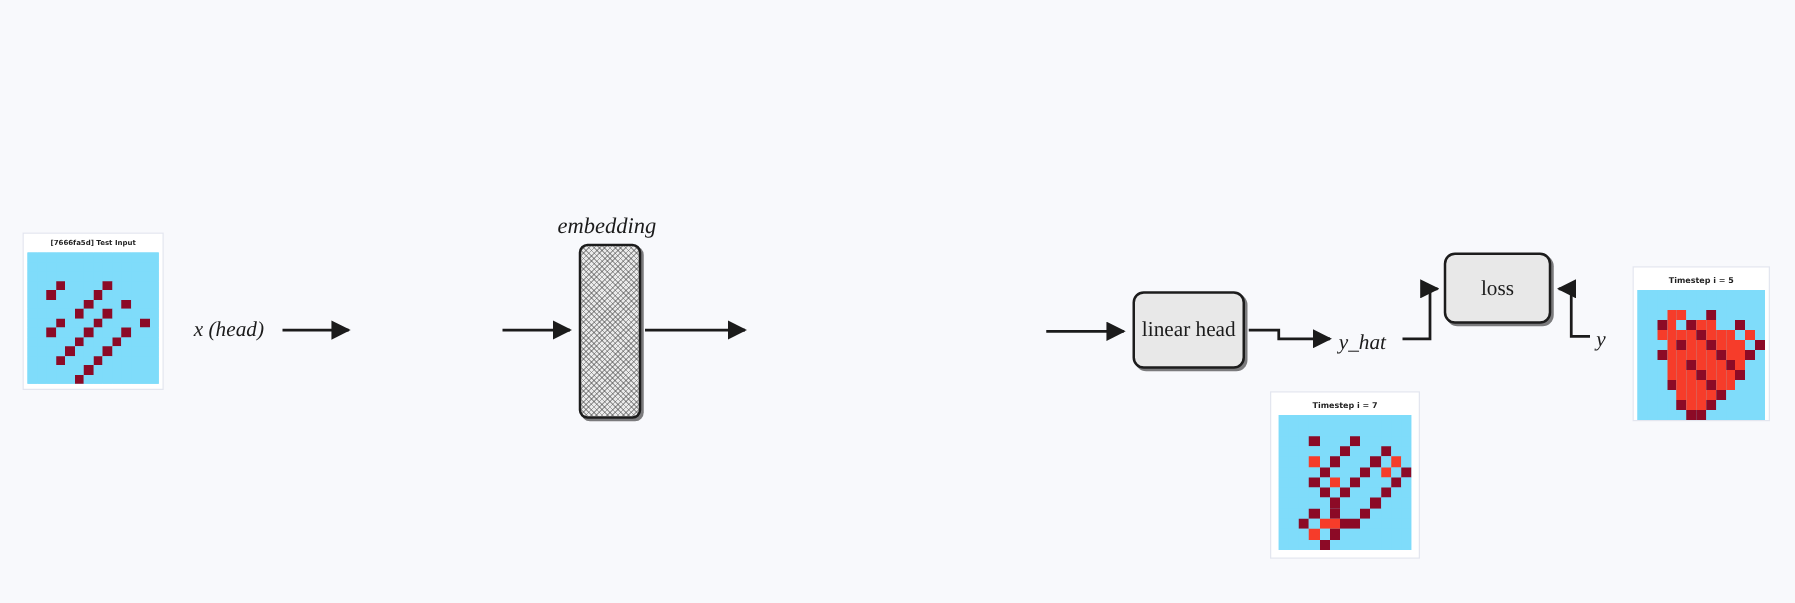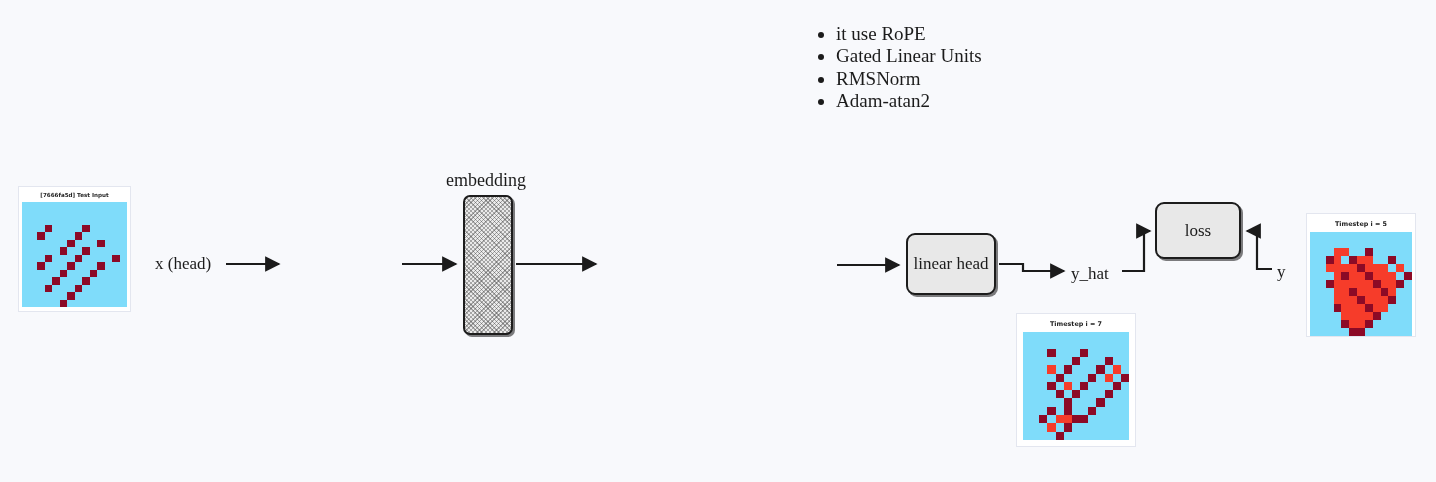--- a/index.html
+++ b/index.html
@@ -145,45 +145,40 @@
     width: 86px; height: 57px;
     font-size: 17px;
   }
 
   
   .flow-label {
     position: absolute;
     color: #1b1b1b;
     font-size: 17px;
     white-space: nowrap;
+    font-style: italic;
   }
   #label-embedding { left: 446px; top: 170px; font-size: 18px; }
   #label-x-input   { left: 155px; top: 254px; }
   #label-y-hat     { left: 1071px; top: 264px; }
   #label-y         { left: 1277px; top: 262px; }
 
   
   #connectors {
     position: absolute; left: 0; top: 0;
     width: 1436px; height: 482px;
     pointer-events: none;
   }
 </style>
 </head>
 <body>
 
 <div class="canvas">
 
   <div id="training-details">
-    <ul>
-      <li>it use RoPE</li>
-      <li>Gated Linear Units</li>
-      <li>RMSNorm</li>
-      <li>Adam-atan2</li>
-    </ul>
   </div>
 
   <div class="grid-card" id="card-test-input">
     <div class="gc-title">[7666fa5d] Test Input</div>
     <div class="grid-canvas">
         <span style="background: rgb(127, 220, 250);"></span>
         <span style="background: rgb(127, 220, 250);"></span>
         <span style="background: rgb(127, 220, 250);"></span>
         <span style="background: rgb(127, 220, 250);"></span>
         <span style="background: rgb(127, 220, 250);"></span>

